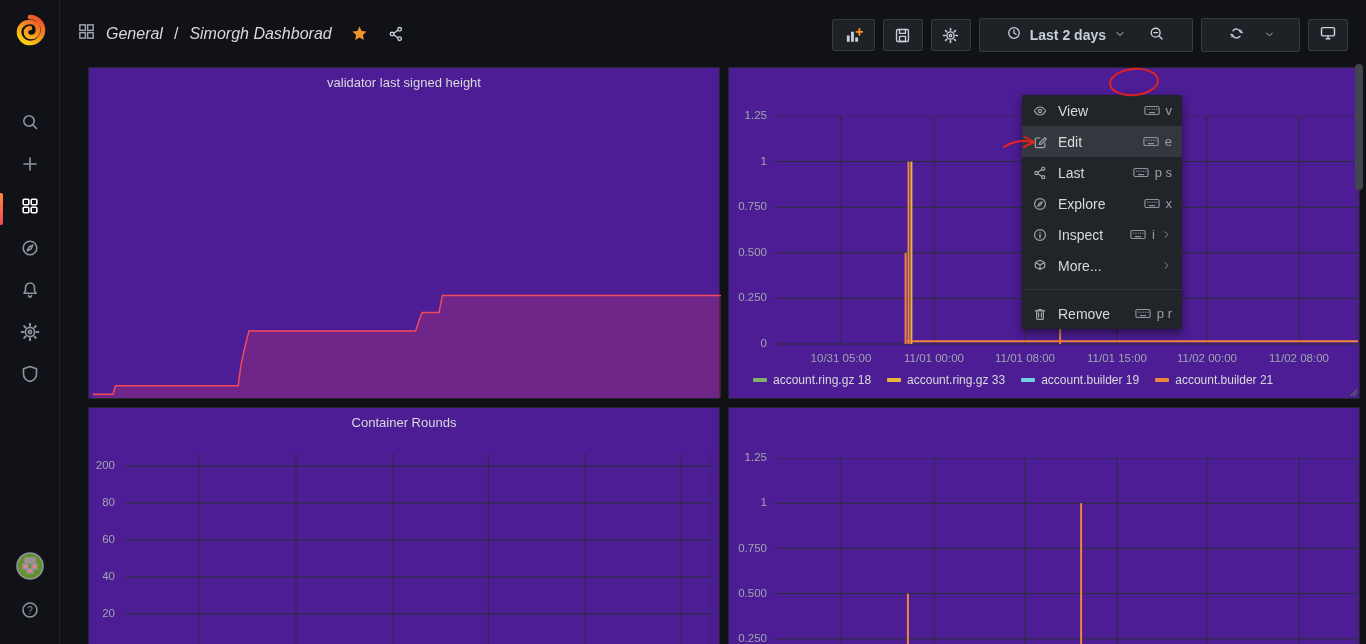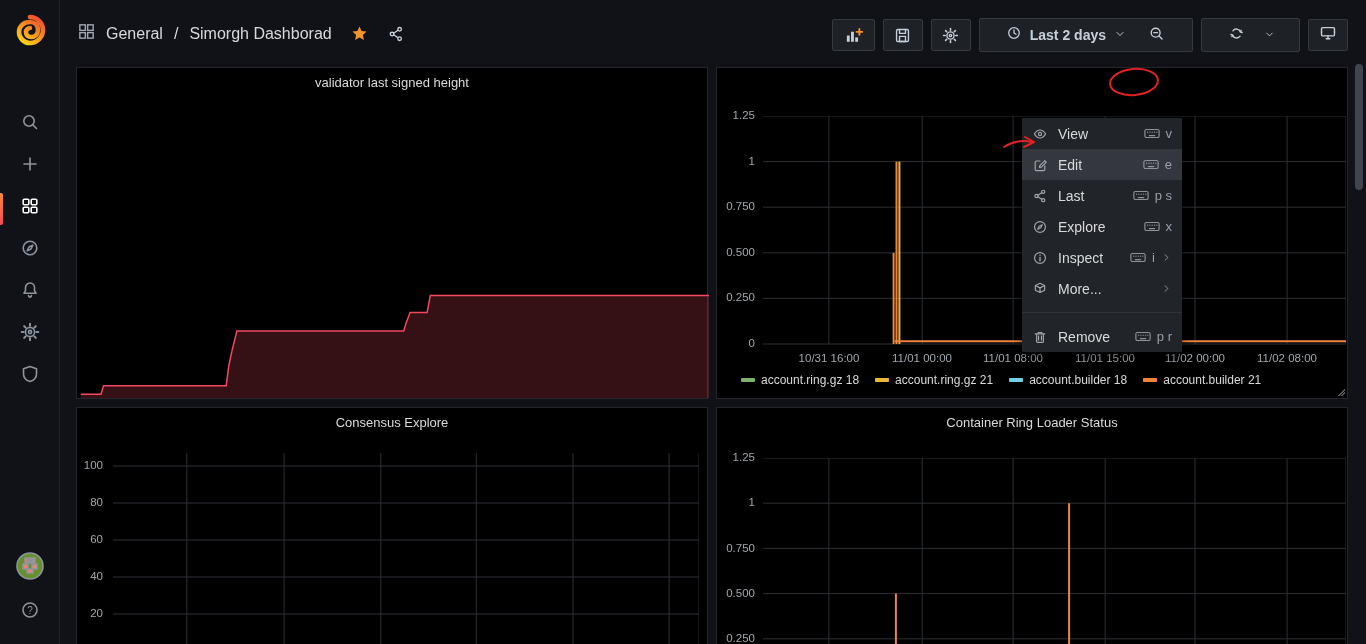--- a/index.html
+++ b/index.html
@@ -17,56 +17,56 @@
   .side-item svg { stroke:#8e949e; fill:none; stroke-width:1.6; stroke-linecap:round; stroke-linejoin:round; }
   .side-item.active svg { stroke:#ffffff; }
   .active-bar { position:absolute; left:0; top:193px; width:3px; height:32px;
     background:linear-gradient(180deg,#ff8833,#f2495c); border-radius:0 2px 2px 0; }
 
   
   .topnav { position:absolute; left:60px; top:0; width:1306px; height:67px; background:#111217; z-index:4;
     display:flex; align-items:center; }
   .breadcrumb { display:flex; align-items:center; gap:10px; margin-left:17px; font-size:16px; color:#d8d9da; }
   .breadcrumb svg { stroke:#9fa6ad; fill:none; stroke-width:1.5; }
-  .crumb { cursor:pointer; }
+  .crumb { cursor:pointer;font-style:italic; }
   .crumb-sep { color:#d8d9da; margin:0 1px; }
   .star-btn,.share-btn { margin-left:8px; cursor:pointer; display:flex; align-items:center; }
   .share-btn svg { stroke:#c7d0d9; fill:none; stroke-width:1.5; }
   .toolbar { position:absolute; right:18px; top:18px; display:flex; gap:8px; align-items:center; }
   .tb-btn { height:32px; background:#1e2227; border:1px solid #353a41; border-radius:2px;
     display:flex; align-items:center; justify-content:center; cursor:pointer; color:#c7d0d9; }
   .tb-btn svg { stroke:#c7d0d9; fill:none; stroke-width:1.6; stroke-linecap:round; stroke-linejoin:round; }
   .icon-btn { width:40px; }
   .tb-group { padding:16px; }
   .tp-main { display:flex; align-items:center; gap:8px; padding:0 10px; height:100%; }
   .tp-label { font-size:14px; font-weight:600; color:#c7d0d9; white-space:nowrap; }
   .tb-sect { height:100%; display:flex; align-items:center; justify-content:center; border-left:1px solid #353a41; }
   .w40 { width:40px; } .w28 { width:28px; }
 
   
-  .panel { position:absolute; background:#000000; border:1px solid #24262c; }
+  .panel { position:absolute; background:#4c1d95; border:1px solid #24262c;margin-left:12px; }
   .panel-header { position:relative; height:28px; display:flex; align-items:center; justify-content:center; gap:6px;
     font-size:13px; font-weight:500; color:#d8d9da; cursor:pointer; }
   .panel-header.hover { background:#22252a; }
   .panel-header svg { stroke:#9fa6ad; fill:none; stroke-width:1.8; stroke-linecap:round; stroke-linejoin:round; }
   .big-stat { position:absolute; left:0; top:96px; width:100%; text-align:center;
     font-size:152px; font-weight:500; letter-spacing:-4px; color:#F2495C; line-height:1; }
   .chart-svg { position:absolute; }
   .y-ticks span, .x-ticks span { position:absolute; font-size:11.5px; color:#9fa6ad; }
   .y-ticks span { right:0; }
   .x-ticks span { transform:translateX(-50%); white-space:nowrap; }
   .legend { position:absolute; left:24px; top:305px; display:flex; gap:16px; align-items:center; }
   .legend-item { display:flex; align-items:center; gap:6px; font-size:12px; color:#d8d9da; cursor:pointer; }
   .legend-swatch { width:14px; height:4px; border-radius:1px; }
   .resize-corner { position:absolute; right:2px; bottom:2px; width:8px; height:8px;
     background:linear-gradient(135deg,transparent 55%,#565a61 55%,#565a61 65%,transparent 65%,transparent 75%,#565a61 75%,#565a61 85%,transparent 85%); cursor:nwse-resize; }
 
   
   .ctx-menu { position:absolute; left:1022px; top:95px; width:160px; background:#212428;
-    box-shadow:0 4px 10px rgba(0,0,0,.5); z-index:10; border-radius:1px;margin-top:23px; }
+    box-shadow:0 4px 10px rgba(0,0,0,.5); z-index:10; border-radius:1px; }
   .menu-item { height:31px; display:flex; align-items:center; padding:0 10px; gap:10px; font-size:14px; cursor:pointer; }
   .menu-item.hl { background:#34373d; }
   .menu-item svg.mi { stroke:#9fa6ad; fill:none; stroke-width:1.5; stroke-linecap:round; stroke-linejoin:round; flex:none; }
   .mi-label { flex:1; color:#d8d9da; }
   .mi-right { display:flex; align-items:center; gap:6px; }
   .kbd-ic { stroke:#8d939b; fill:none; stroke-width:1.3; stroke-linecap:round; }
   .mi-short { font-size:13px; color:#9aa0a7; white-space:nowrap; }
   .mi-sub { display:flex; }
   .mi-sub svg { stroke:#9aa0a7; fill:none; stroke-width:1.6; stroke-linecap:round; stroke-linejoin:round; }
   .menu-divider { height:1px; background:#303338; margin:8px 0; }
@@ -305,54 +305,54 @@
         <line x1="432" y1="0" x2="432" y2="228" stroke="#2b2f34"></line>
         <line x1="524.1" y1="0" x2="524.1" y2="228" stroke="#2b2f34"></line>
         <line x1="583" y1="0" x2="583" y2="228" stroke="#2b2f34"></line>
         <line x1="136.4" y1="45.6" x2="136.4" y2="228" stroke="#EAB839" stroke-width="2"></line>
         <line x1="131.758" y1="225.3" x2="583" y2="225.3" stroke="#EF843C" stroke-width="2"></line>
         <line x1="130.6" y1="136.8" x2="130.6" y2="228" stroke="#EF843C" stroke-width="2"></line>
         <line x1="133.5" y1="45.6" x2="133.5" y2="228" stroke="#EF843C" stroke-width="2"></line>
         <line x1="285.1" y1="136.8" x2="285.1" y2="228" stroke="#EF843C" stroke-width="2"></line>
       </svg>
     <div class="x-ticks" style="position:absolute; left:46px; top:284px; width:583px; height:16px;">
-      <span style="left:66px">10/31 16:00</span>
+      <span style="left:66px">10/31 05:00</span>
       <span style="left:159px">11/01 00:00</span>
       <span style="left:250px">11/01 08:00</span>
       <span style="left:342px">11/01 15:00</span>
       <span style="left:432px">11/02 00:00</span>
       <span style="left:524px">11/02 08:00</span>
     </div>
     <div class="legend">
       <div class="legend-item">
           <span class="legend-swatch" style="background: rgb(126, 178, 109);"></span>
           <span>account.ring.gz 18</span>
         </div>
       <div class="legend-item">
           <span class="legend-swatch" style="background: rgb(234, 184, 57);"></span>
-          <span>account.ring.gz 21</span>
+          <span>account.ring.gz 33</span>
         </div>
       <div class="legend-item">
           <span class="legend-swatch" style="background: rgb(110, 208, 224);"></span>
-          <span>account.builder 18</span>
+          <span>account.builder 19</span>
         </div>
       <div class="legend-item">
           <span class="legend-swatch" style="background: rgb(239, 132, 60);"></span>
           <span>account.builder 21</span>
         </div>
     </div>
     <div class="resize-corner"></div>
   </section>
 
   <section class="panel" style="left:76px; top:407px; width:632px; height:332px;">
     <div class="panel-header">
-      <span>Consensus Explore</span>
+      <span>Container Rounds</span>
     </div>
     <div class="y-ticks">
-      <span style="top:51px;  right:604px">100</span>
+      <span style="top:51px;  right:604px">200</span>
       <span style="top:88px;  right:604px">80</span>
       <span style="top:125px; right:604px">60</span>
       <span style="top:162px; right:604px">40</span>
       <span style="top:199px; right:604px">20</span>
     </div>
     <svg id="svg-consensus" class="chart-svg" width="586" height="199" style="left:36px; top:45px;">
         <line x1="0" y1="13" x2="586" y2="13" stroke="#2b2f34"></line>
         <line x1="0" y1="50" x2="586" y2="50" stroke="#2b2f34"></line>
         <line x1="0" y1="87" x2="586" y2="87" stroke="#2b2f34"></line>
         <line x1="0" y1="124" x2="586" y2="124" stroke="#2b2f34"></line>
@@ -361,23 +361,20 @@
         <line x1="171.1" y1="0" x2="171.1" y2="198" stroke="#2b2f34"></line>
         <line x1="267.8" y1="0" x2="267.8" y2="198" stroke="#2b2f34"></line>
         <line x1="363.3" y1="0" x2="363.3" y2="198" stroke="#2b2f34"></line>
         <line x1="460" y1="0" x2="460" y2="198" stroke="#2b2f34"></line>
         <line x1="556.1" y1="0" x2="556.1" y2="198" stroke="#2b2f34"></line>
         <line x1="586" y1="0" x2="586" y2="198" stroke="#2b2f34"></line>
       </svg>
   </section>
 
   <section class="panel" style="left:716px; top:407px; width:632px; height:332px;">
-    <div class="panel-header">
-      <span>Container Ring Loader Status</span>
-    </div>
     <div class="y-ticks">
       <span style="top:43px;  right:592px">1.25</span>
       <span style="top:88px;  right:592px">1</span>
       <span style="top:134px; right:592px">0.750</span>
       <span style="top:179px; right:592px">0.500</span>
       <span style="top:224px; right:592px">0.250</span>
     </div>
     <svg id="svg-container" class="chart-svg" width="583" height="227" style="left:46px; top:50px;">
         <line x1="0" y1="0" x2="583" y2="0" stroke="#2b2f34"></line>
         <line x1="0" y1="45.2" x2="583" y2="45.2" stroke="#2b2f34"></line>

